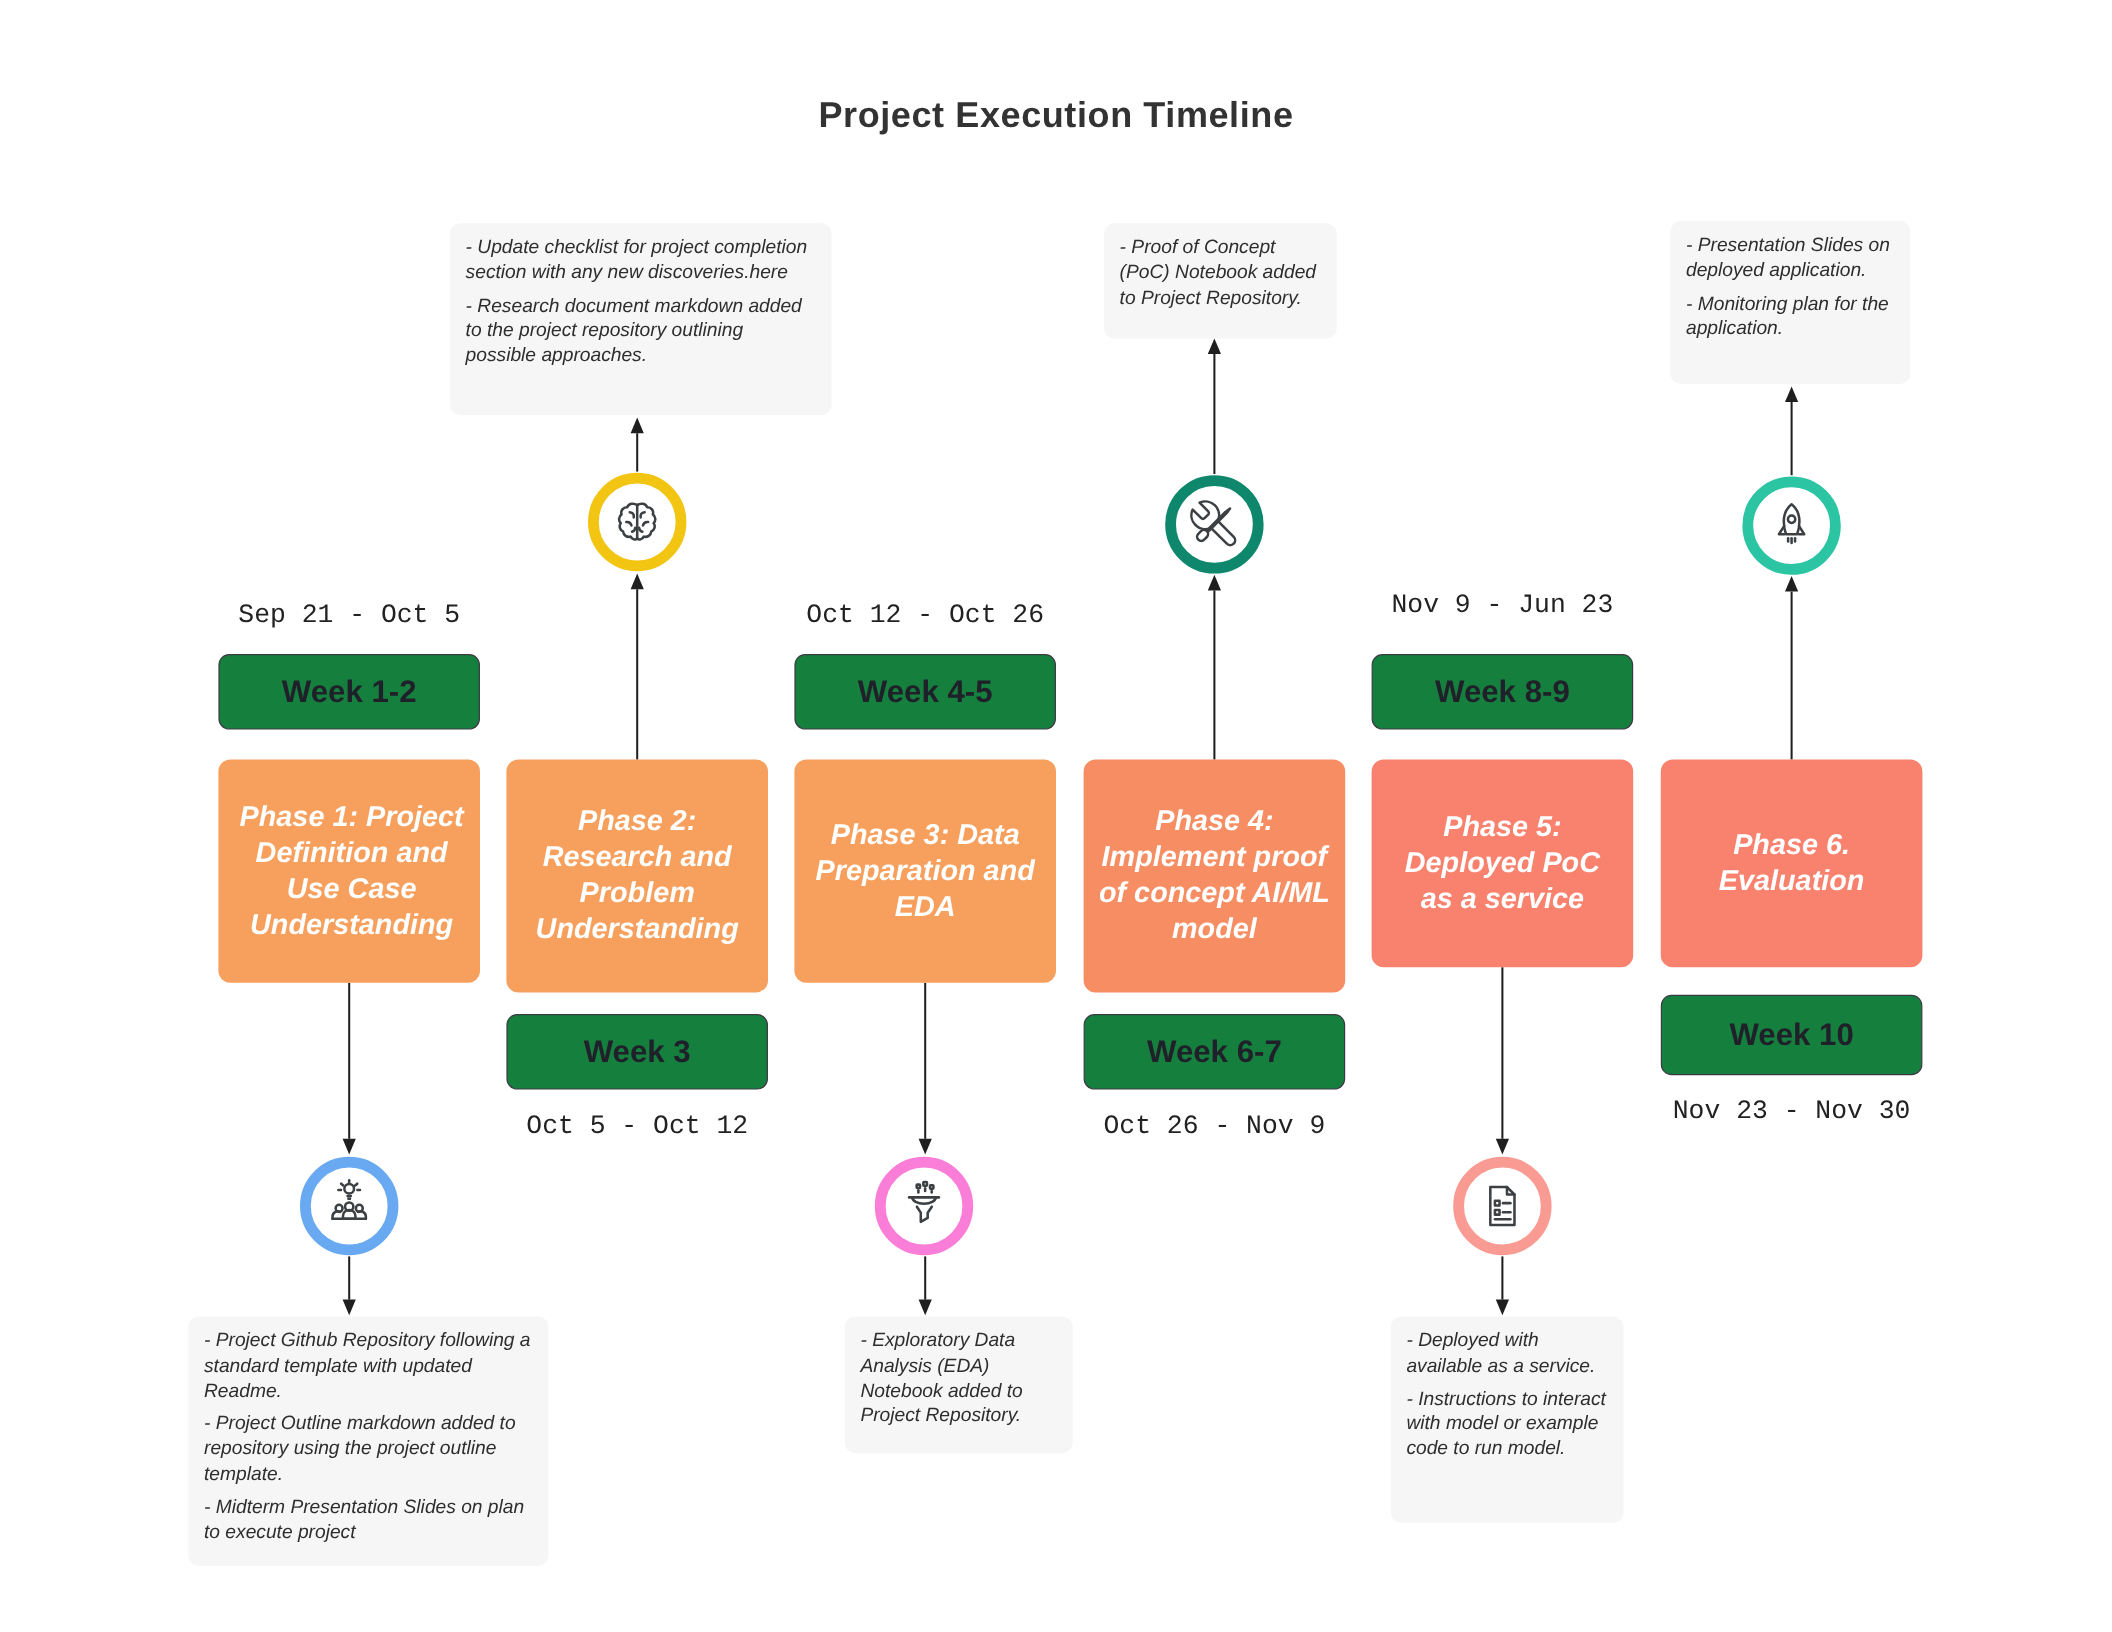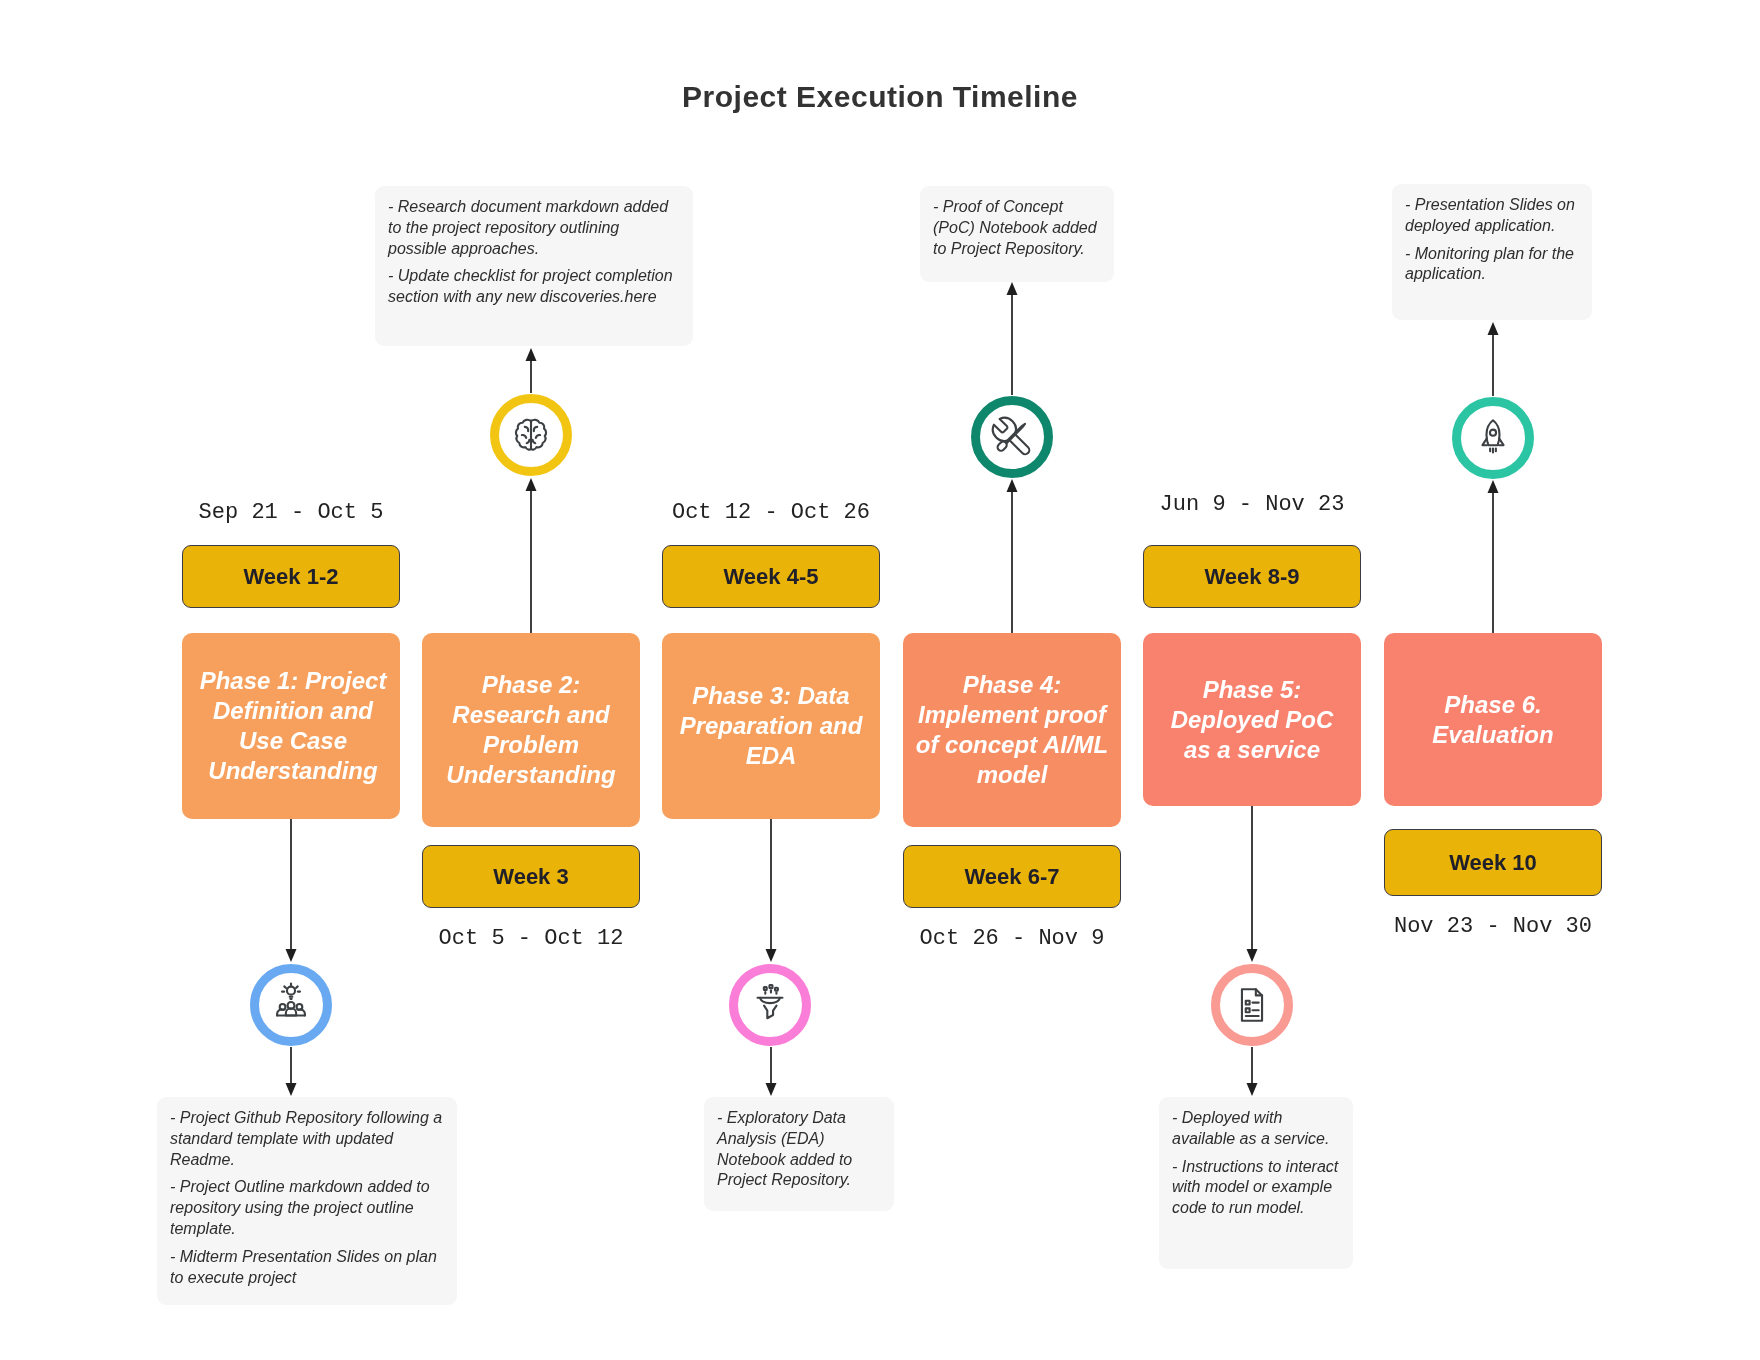--- a/index.html
+++ b/index.html
@@ -12,23 +12,23 @@
   .c1{--cx:291px}.c2{--cx:531px}.c3{--cx:771px}.c4{--cx:1012px}.c5{--cx:1252px}.c6{--cx:1493px}
 
   .date{position:absolute;width:218px;left:calc(var(--cx) - 109px);text-align:center;
         font-size:22px;color:#222222;font-family:Liberation Mono, monospace;}
   .date-top{top:500px}
   .date-top.c5{top:492px}
   .date-bot{top:926px}
   .date-bot.c6{top:914px}
 
   .week{position:absolute;width:218px;left:calc(var(--cx) - 109px);height:63px;
-        box-sizing:border-box;background:#eab308;border:1.6px solid #3B3B45;border-radius:9px;
+        box-sizing:border-box;background:#15803d;border:1.6px solid #3B3B45;border-radius:9px;
         display:flex;align-items:center;justify-content:center;
-        font-size:22px;font-weight:bold;color:#20202A;}
+        font-size:26px;font-weight:bold;color:#20202A;}
   .week-top{top:545px}
   .week-bot{top:845px}
   .week-bot.c6{top:829px;height:67px}
 
   .phase{position:absolute;width:218px;left:calc(var(--cx) - 109px);top:633px;
          box-sizing:border-box;border-radius:10px;padding:10px 12px;
          display:flex;align-items:center;justify-content:center;text-align:center;
          color:#ffffff;font-size:24px;font-weight:bold;font-style:italic;line-height:1.25;}
   .ph-h1{height:186px}.ph-h2{height:194px}.ph-h3{height:173px}
 
@@ -142,22 +142,22 @@
       <path d="M9.5 35 H38.5"></path>
     </svg>
   </div>
   <div class="note note-n1">
     <p>- Project Github Repository following a standard template with updated Readme.</p>
     <p>- Project Outline markdown added to repository using the project outline template.</p>
     <p>- Midterm Presentation Slides on plan to execute project</p>
   </div>
 
   <div class="note note-n2">
+    <p>- Update checklist for project completion section with any new discoveries.here</p>
     <p>- Research document markdown added to the project repository outlining possible approaches.</p>
-    <p>- Update checklist for project completion section with any new discoveries.here</p>
   </div>
   <div class="icon-circle ic-top c2" style="border-color: rgb(242, 197, 19);">
     <svg viewBox="0 0 48 48">
       <path d="M24 9.5 C21 7 16.5 8 15.3 11.2 C11.8 11 9.3 14.2 10.4 17.4 C7.8 19.2 7.6 23 9.7 25 C7.9 27.4 8.9 31 11.7 32.2 C12 35.5 15.2 37.6 18.3 36.7 C19.5 39.3 22.5 40 24 38.3"></path>
       <path d="M24 9.5 C27 7 31.5 8 32.7 11.2 C36.2 11 38.7 14.2 37.6 17.4 C40.2 19.2 40.4 23 38.3 25 C40.1 27.4 39.1 31 36.3 32.2 C36 35.5 32.8 37.6 29.7 36.7 C28.5 39.3 25.5 40 24 38.3"></path>
       <path d="M24 9 V38.6"></path>
       <path d="M17.5 15.5 q4 0.5 3.5 4.5"></path>
       <path d="M30.5 15.5 q-4 0.5 -3.5 4.5"></path>
       <path d="M14.5 24 q3.5 -0.5 4.5 3"></path>
       <path d="M33.5 24 q-3.5 -0.5 -4.5 3"></path>
@@ -210,21 +210,21 @@
     </svg>
   </div>
   <div class="phase c4 ph-h2" style="background-color: rgb(247, 142, 99);">
     <span>Phase 4: Implement proof of concept AI/ML model</span>
   </div>
   <div class="week week-bot c4">
     <span>Week 6-7</span>
   </div>
   <div class="date date-bot c4">Oct 26 - Nov 9</div>
 
-  <div class="date date-top c5">Jun 9 - Nov 23</div>
+  <div class="date date-top c5">Nov 9 - Jun 23</div>
   <div class="week week-top c5">
     <span>Week 8-9</span>
   </div>
   <div class="phase c5 ph-h3" style="background-color: rgb(249, 130, 111);">
     <span>Phase 5: Deployed PoC as a service</span>
   </div>
   <div class="icon-circle ic-bot c5" style="border-color: rgb(249, 155, 147);">
     <svg viewBox="0 0 48 48">
       <path d="M13.5 7.5 H28 L34.5 14 V40.5 H13.5 Z"></path>
       <path d="M28 7.5 V14 H34.5"></path>

